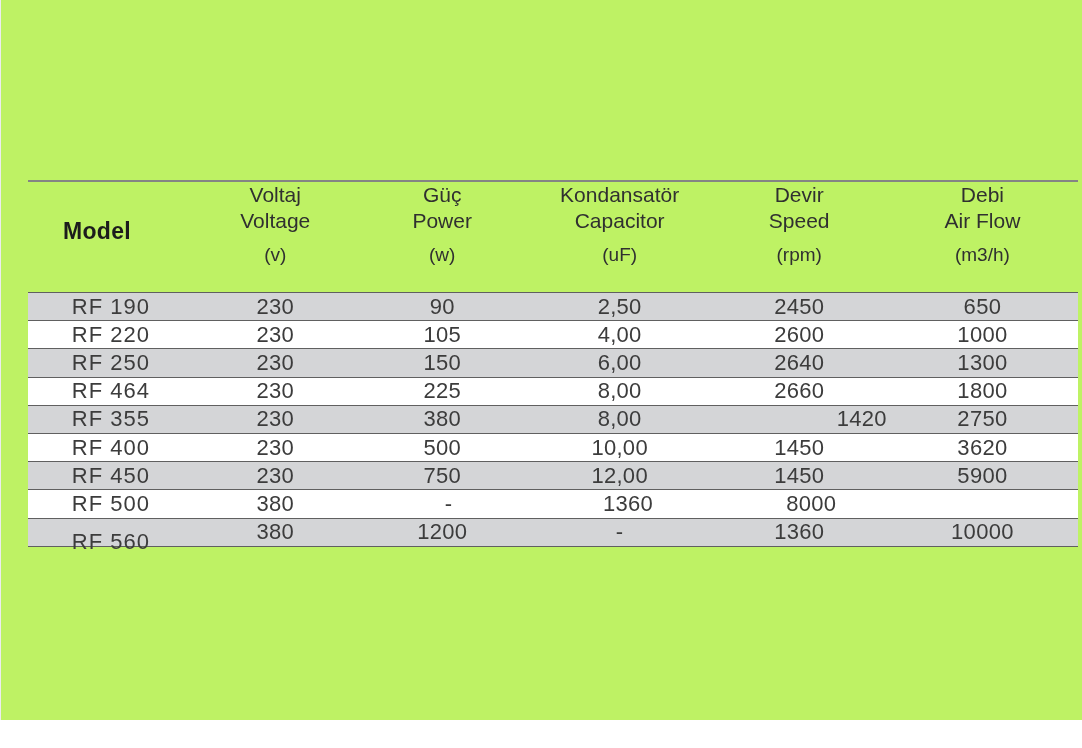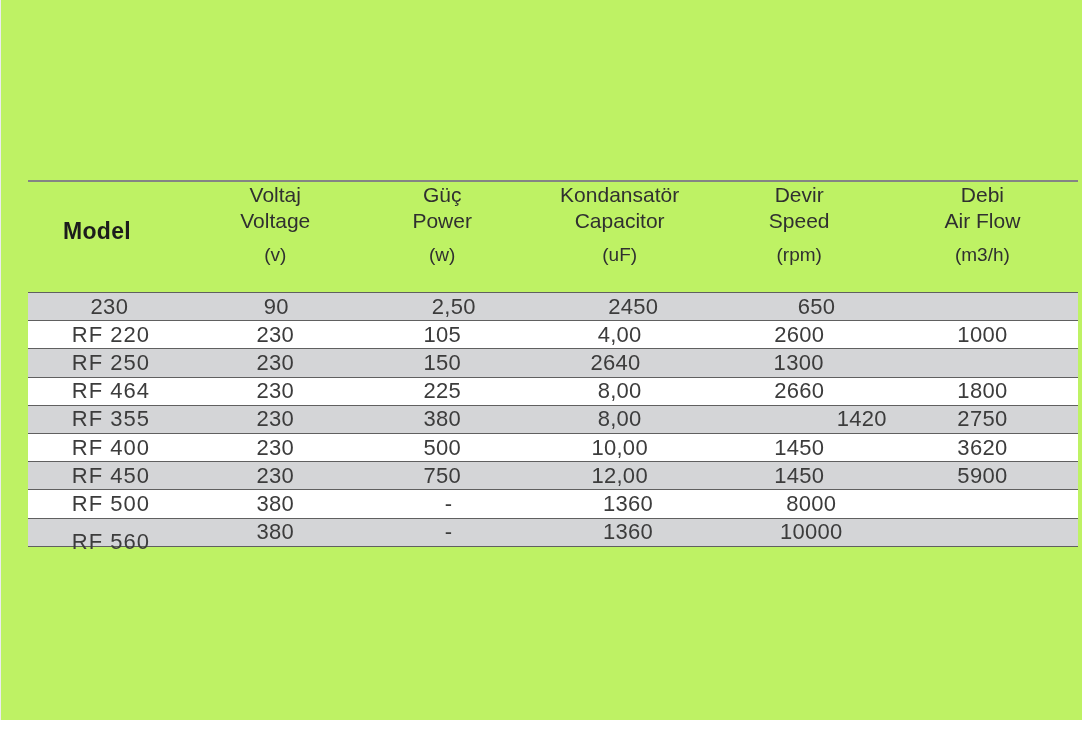--- a/index.html
+++ b/index.html
@@ -109,38 +109,40 @@
         </div>
         <div class="hcell" style="width: 18.2%;">
           <div class="hname">Debi</div>
           <div class="hname">Air Flow</div>
           <div class="unit">(m3/h)</div>
         </div>
       </div>
     <div class="tbody">
 
     <div class="row alt">
+          <div class="cell model" style="width: 15.8%;">RF 190</div>
           <div class="cell" style="width: 15.5%;">230</div>
           <div class="cell" style="width: 16.3%;">90</div>
           <div class="cell" style="width: 17.5%;">2,50</div>
           <div class="cell" style="width: 16.7%;">2450</div>
           <div class="cell" style="width: 18.2%;">650</div>
         </div>
         <div class="row">
           <div class="cell model" style="width: 15.8%;">RF 220</div>
           <div class="cell" style="width: 15.5%;">230</div>
           <div class="cell" style="width: 16.3%;">105</div>
           <div class="cell" style="width: 17.5%;">4,00</div>
           <div class="cell" style="width: 16.7%;">2600</div>
           <div class="cell" style="width: 18.2%;">1000</div>
         </div>
         <div class="row alt">
           <div class="cell model" style="width: 15.8%;">RF 250</div>
           <div class="cell" style="width: 15.5%;">230</div>
           <div class="cell" style="width: 16.3%;">150</div>
+          <div class="cell" style="width: 17.5%;">6,00</div>
           <div class="cell" style="width: 16.7%;">2640</div>
           <div class="cell" style="width: 18.2%;">1300</div>
         </div>
         <div class="row">
           <div class="cell model" style="width: 15.8%;">RF 464</div>
           <div class="cell" style="width: 15.5%;">230</div>
           <div class="cell" style="width: 16.3%; text-align: center;">225</div>
           <div class="cell" style="width: 17.5%;">8,00</div>
           <div class="cell" style="width: 16.7%;">2660</div>
           <div class="cell" style="width: 18.2%;">1800</div>
@@ -172,19 +174,20 @@
         <div class="row">
           <div class="cell model" style="width: 15.8%;">RF 500</div>
           <div class="cell" style="width: 15.5%;">380</div>
           <div class="cell" style="width: 17.5%;">-</div>
           <div class="cell" style="width: 16.7%;">1360</div>
           <div class="cell" style="width: 18.2%;">8000</div>
         </div>
         <div class="row alt">
           <div class="cell model" style="width: 15.8%; margin-top: 20px;">RF 560</div>
           <div class="cell" style="width: 15.5%;">380</div>
+          <div class="cell" style="width: 16.3%;">1200</div>
           <div class="cell" style="width: 17.5%;">-</div>
           <div class="cell" style="width: 16.7%;">1360</div>
           <div class="cell" style="width: 18.2%;">10000</div>
         </div>
       </div>
   </div>
 </div>
 
 </body></html>

